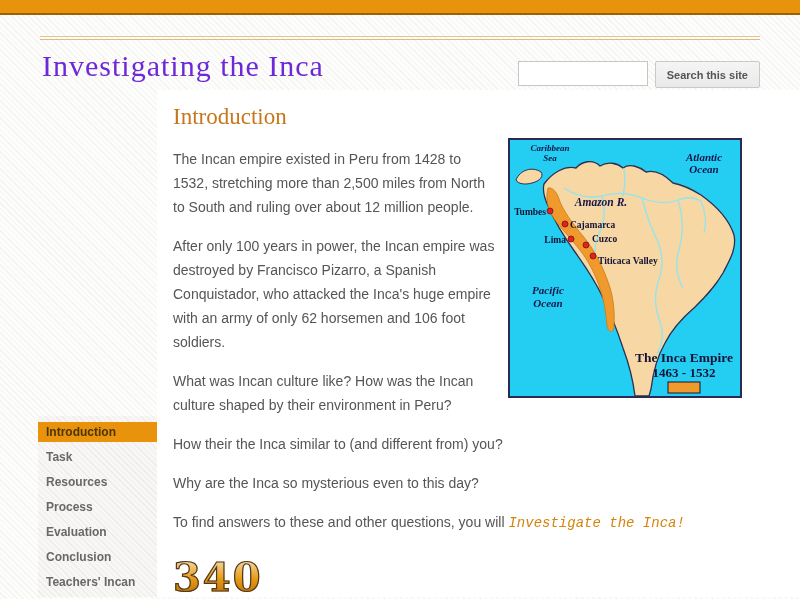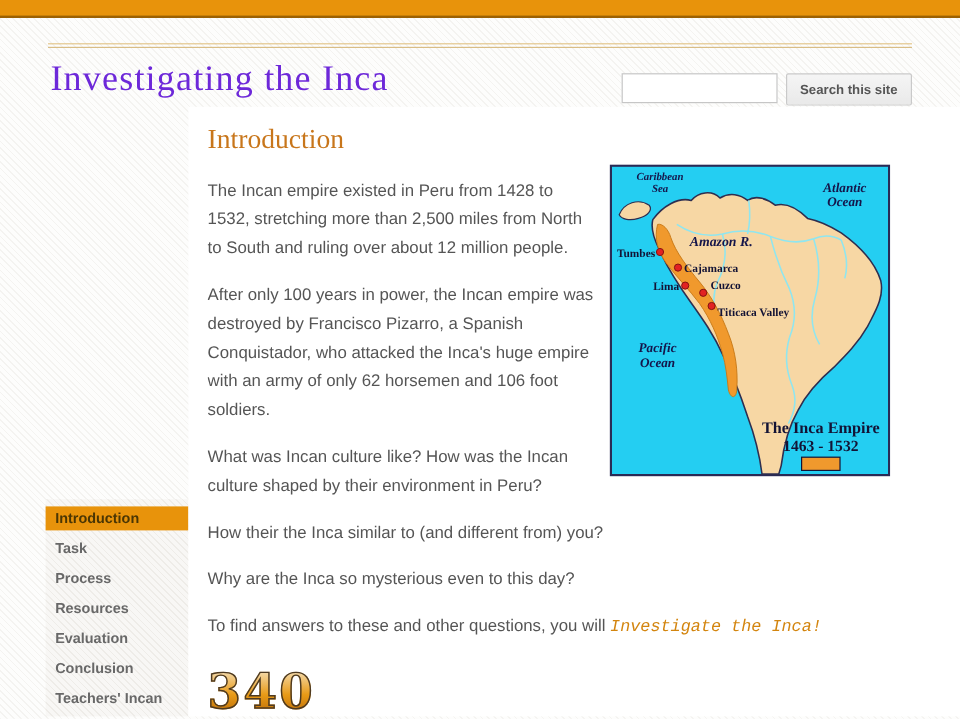--- a/index.html
+++ b/index.html
@@ -82,22 +82,22 @@
     <input class="search-input" type="text" style="">
     <button class="search-btn">Search this site</button>
   </div>
 </div>
 
 <div class="page">
   <nav class="sidebar">
     <ul>
       <li class="selected">Introduction</li>
       <li>Task</li>
+      <li>Resources</li>
       <li>Process</li>
-      <li>Resources</li>
       <li>Evaluation</li>
       <li>Conclusion</li>
       <li>Teachers' Incan</li>
     </ul>
   </nav>
 
   <div class="main">
     <h2 class="page-heading">Introduction</h2>
 
     <div class="content">

